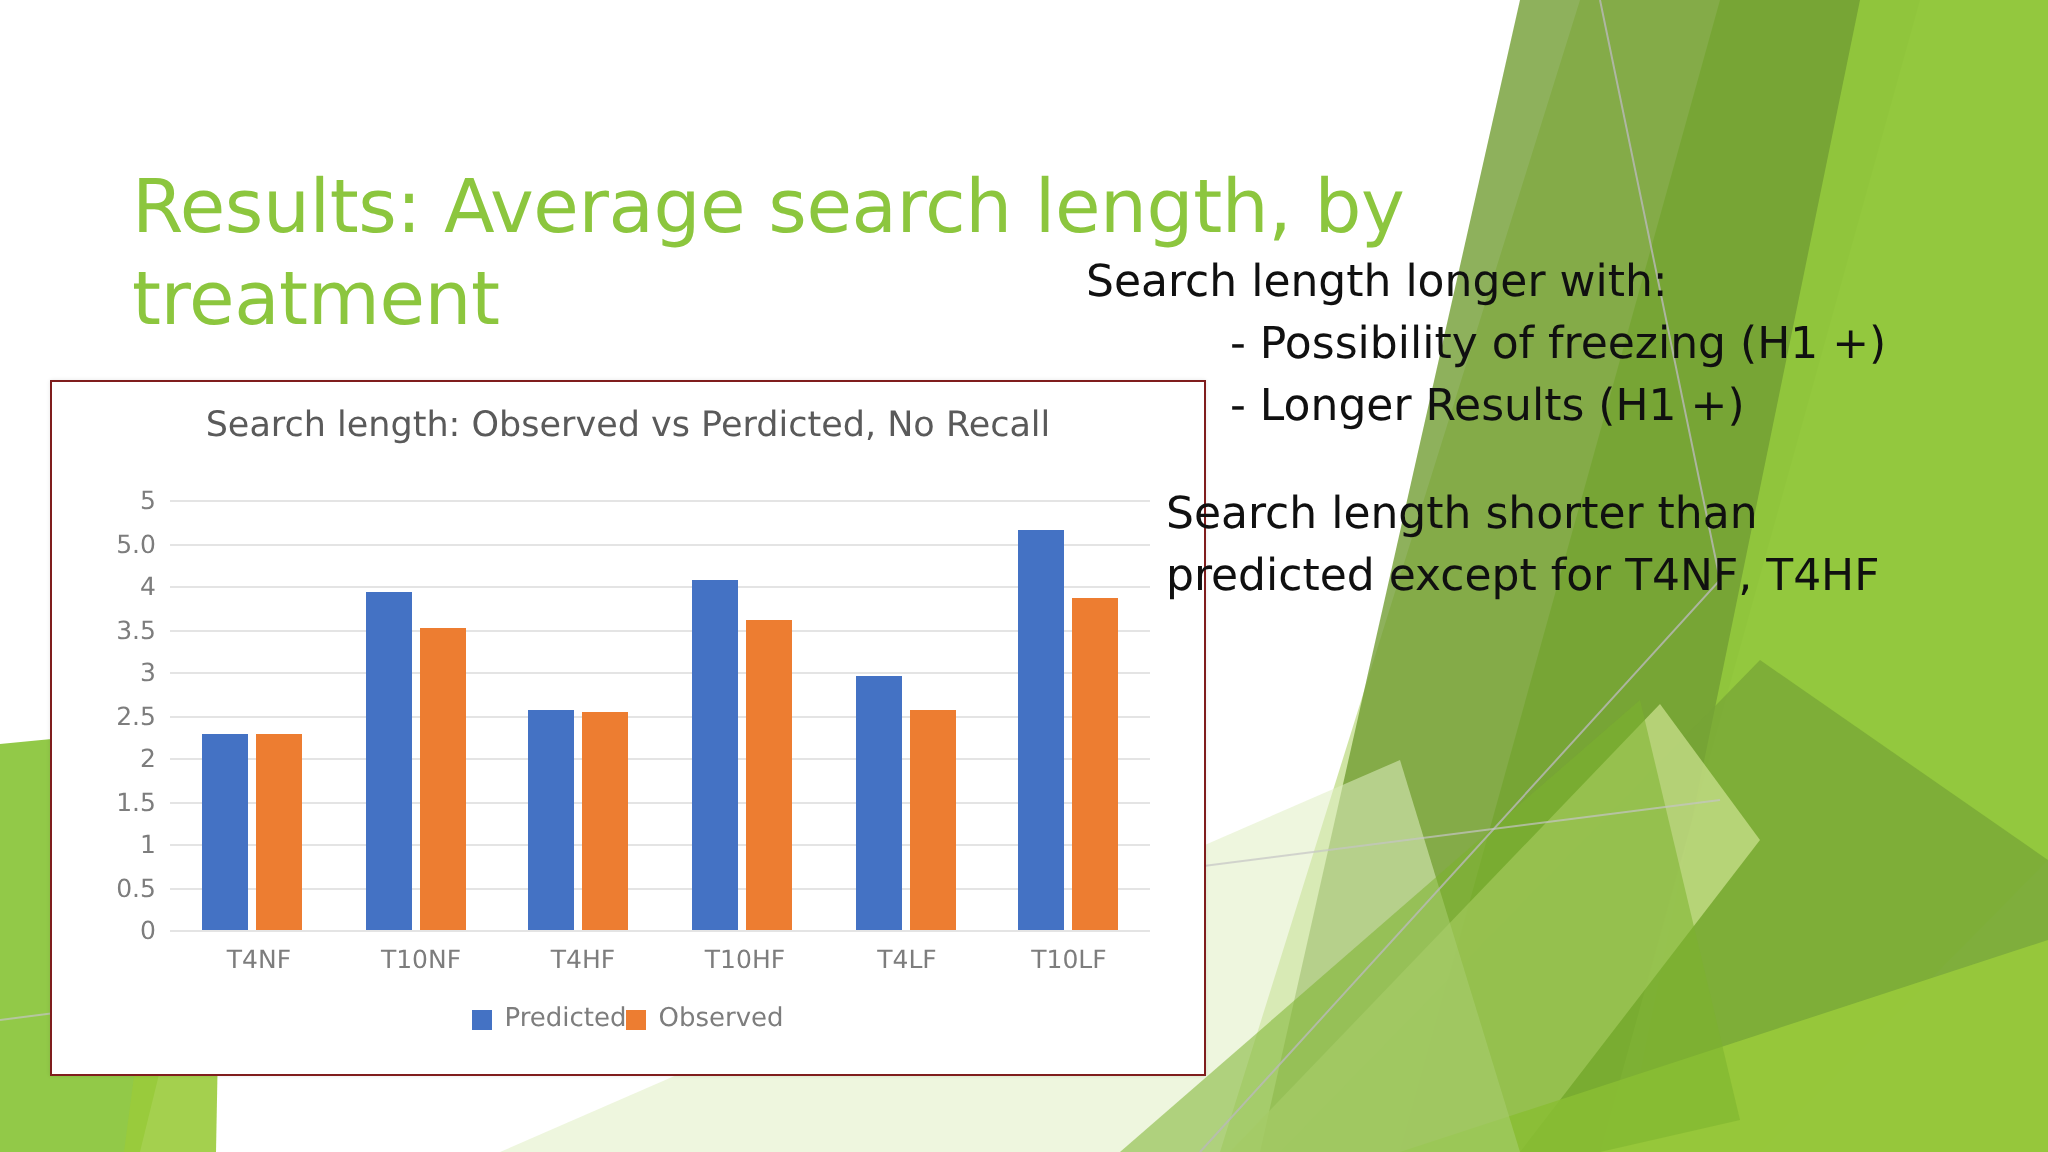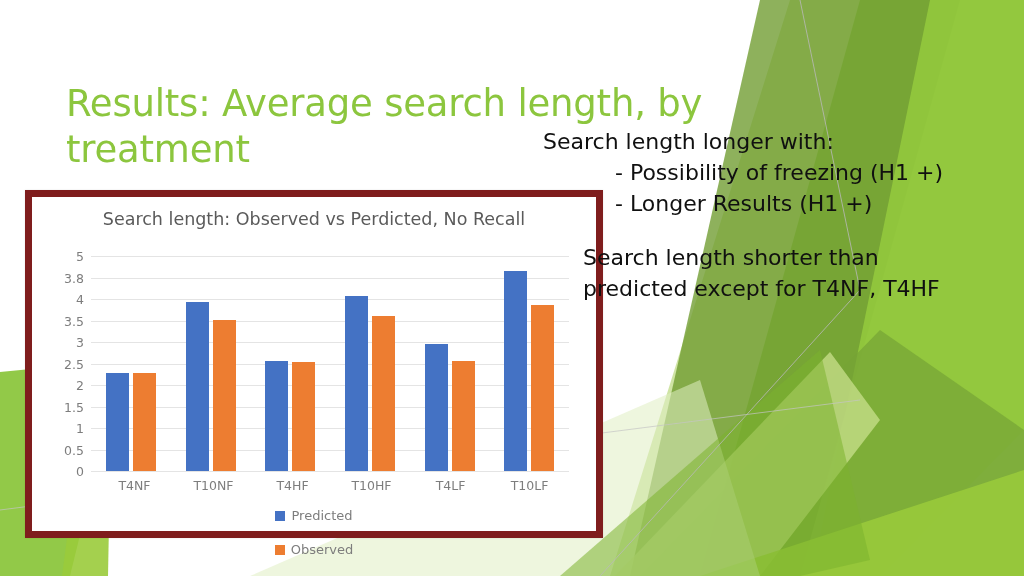--- a/index.html
+++ b/index.html
@@ -20,21 +20,21 @@
     position:absolute;left:543px;top:126px;width:470px;z-index:3;
     color:#101010;font-size:22px;line-height:31px;
   }
   .body-text .bul{padding-left:72px;}
   .body-text .gap{height:23px;}
   .body-text .para{width:400px;margin-left:40px;}
 
   
   .chart-card{
     position:absolute;left:25px;top:190px;width:578px;height:348px;z-index:2;
-    background:#ffffff;border:7px solid #7f1d1d;
+    background:#ffffff;border:1px solid #7f1d1d;
     box-shadow:0 0 2px rgba(0,0,0,.10);
     box-sizing:border-box;
   }
   .chart-title{
     position:absolute;left:0;top:12px;width:100%;text-align:center;
     font-size:17.5px;color:#5a5a5a;font-weight:400;
   }
   .plot{
     position:absolute;left:59px;top:59px;right:27px;height:215px;
   }
@@ -47,21 +47,21 @@
   .group{flex:1;display:flex;align-items:flex-end;justify-content:center;gap:4px;height:100%;}
   .bar{width:23px;}
   .bar.p{background:#4472C4;}
   .bar.o{background:#ED7D31;}
   .xlabels{
     position:absolute;left:63px;right:27px;top:281px;display:flex;
   }
   .xlabels span{flex:1;text-align:center;font-size:12.5px;color:#7d7d7d;}
   .legend{
     position:absolute;left:0;right:0;top:311px;display:flex;
-    justify-content:center;align-items:center;gap:19px;flex-direction:column;
+    justify-content:center;align-items:center;
   }
   .lg{display:flex;align-items:center;gap:6px;font-size:13px;color:#7d7d7d;}
   .sw{width:10px;height:10px;display:inline-block;}
   .sw.p{background:#4472C4;}
   .sw.o{background:#ED7D31;}
 </style>
 </head>
 <body>
 
 <svg id="deco" viewBox="0 0 1024 576" preserveAspectRatio="none">
@@ -107,21 +107,21 @@
         <div class="ytick" style="top: 129px;">2</div>
         <div class="gridline" style="top: 107.5px;"></div>
         <div class="ytick" style="top: 107.5px;">2.5</div>
         <div class="gridline" style="top: 86px;"></div>
         <div class="ytick" style="top: 86px;">3</div>
         <div class="gridline" style="top: 64.5px;"></div>
         <div class="ytick" style="top: 64.5px;">3.5</div>
         <div class="gridline" style="top: 43px;"></div>
         <div class="ytick" style="top: 43px;">4</div>
         <div class="gridline" style="top: 21.5px;"></div>
-        <div class="ytick" style="top: 21.5px;">3.8</div>
+        <div class="ytick" style="top: 21.5px;">5.0</div>
         <div class="gridline" style="top: 0px;"></div>
         <div class="ytick" style="top: 0px;">5</div>
       </div>
     <div class="bars" id="bars">
         <div class="group">
           <div class="bar p" style="height: 97.61px; background: rgb(68, 114, 196);"></div>
           <div class="bar o" style="height: 97.61px; background: rgb(237, 125, 49);"></div>
         </div>
         <div class="group">
           <div class="bar p" style="height: 168.99px; background: rgb(68, 114, 196);"></div>

